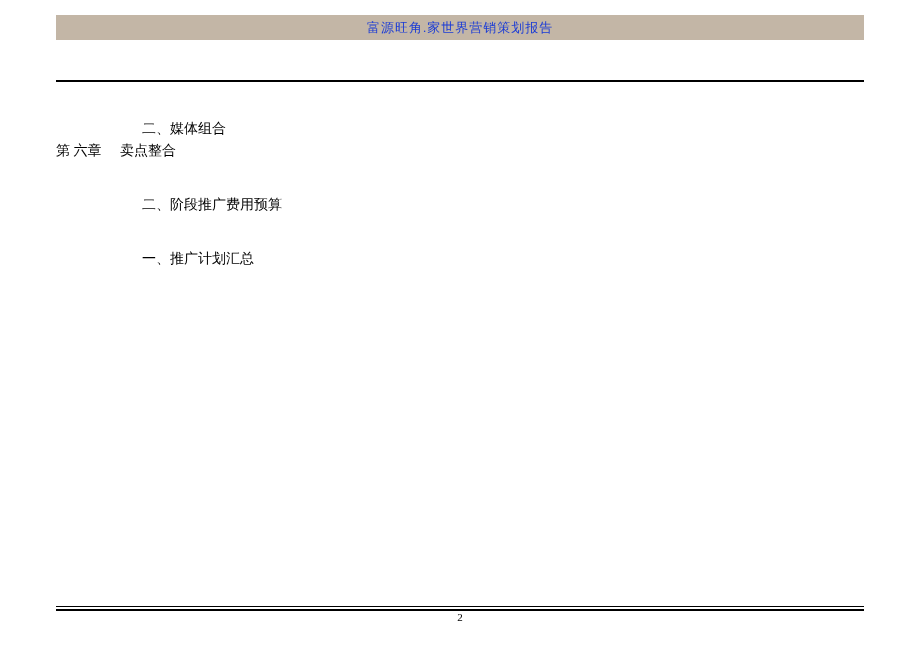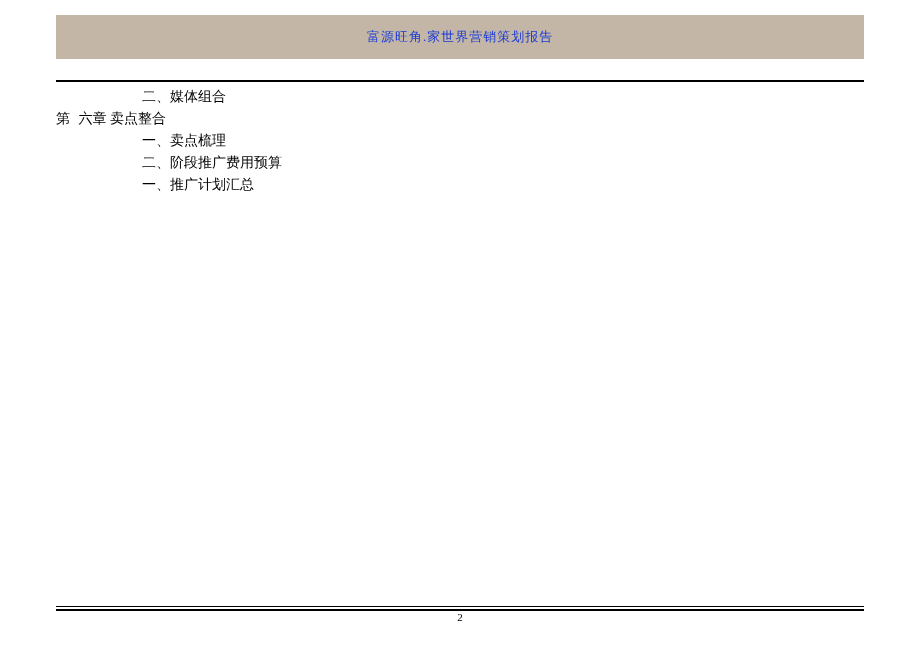--- a/index.html
+++ b/index.html
@@ -12,21 +12,21 @@
       height: 651px;
       background: #ffffff;
       font-family: "SimSun", "宋体", serif;
       position: relative;
     }
     .header-bar {
       position: absolute;
       top: 15px;
       left: 56px;
       right: 56px;
-      height: 44px;
+      height: 25px;
       background: #c3b6a6;
       display: flex;
       align-items: center;
       justify-content: center;
     }
     .header-title {
       color: #1a3bd6;
       font-size: 13px;
       letter-spacing: 1px;
     }
@@ -41,30 +41,30 @@
       position: absolute;
       top: 86px;
       left: 56px;
       right: 56px;
       font-size: 14px;
       line-height: 22px;
       color: #000;
     }
     .line-sub {
       padding-left: 86px;
+      margin-top: 32px;
     }
     .line-chapter {
       padding-left: 0;
     }
     .line-chapter .chap-label {
       display: inline-block;
-      font-family: Liberation Mono, monospace;
     }
     .line-chapter .chap-title {
-      margin-left: 0;
+      margin-left: 15px;
     }
     .footer-rule {
       position: absolute;
       bottom: 40px;
       left: 56px;
       right: 56px;
       height: 5px;
       border-top: 1px solid #000;
       border-bottom: 2px solid #000;
     }
@@ -90,23 +90,20 @@
 <div class="content">
 
   <div class="line-sub">
     <span>二、媒体组合</span>
   </div>
 
   <div class="line-chapter">
     <span class="chap-label">第 六章</span>
     <span class="chap-title">卖点整合</span>
   </div>
-  <div class="line-sub">
-    <span>一、卖点梳理</span>
-  </div>
 
 
   <div class="line-sub">
     <span>二、阶段推广费用预算</span>
   </div>
   <div class="line-sub">
     <span>一、推广计划汇总</span>
   </div>
 
 </div>

